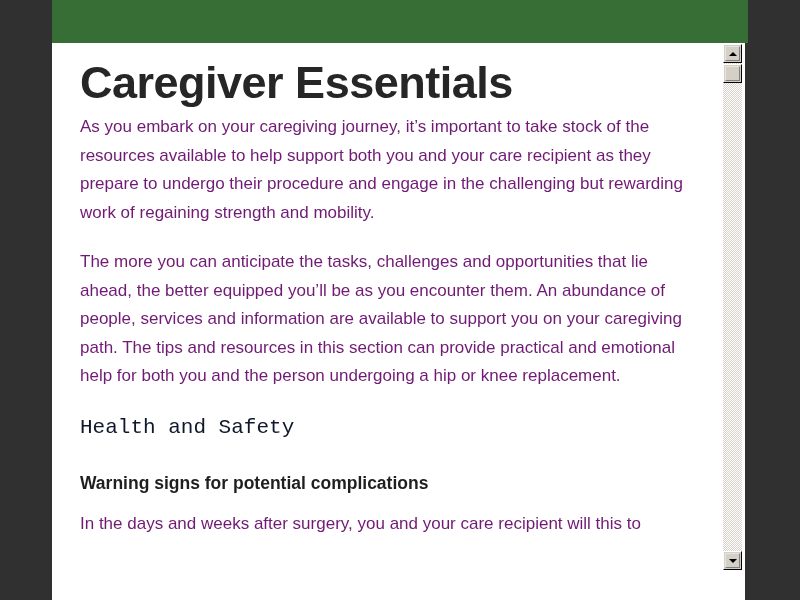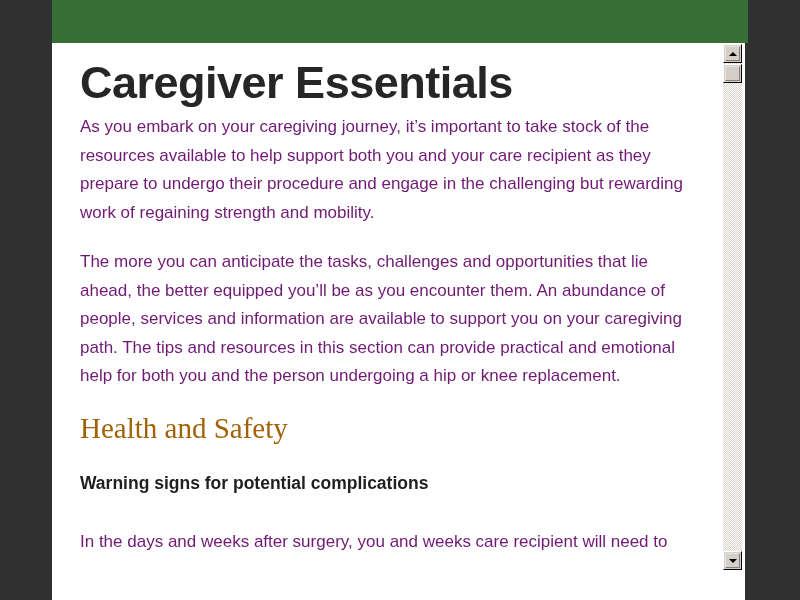--- a/index.html
+++ b/index.html
@@ -75,35 +75,35 @@
   .doc-para {
     font-family: "Liberation Sans", sans-serif;
     font-size: 17px;
     line-height: 28.5px;
     color: #701a75;
     margin: 0 0 21px 0;
     max-width: 610px;
   }
 
   .doc-h2 {
-    font-family: Liberation Serif, serif;
+    font-family: Liberation Mono, monospace;
     font-weight: normal;
-    font-size: 29px;
+    font-size: 21px;
     line-height: 32px;
-    color: #a16207;
+    color: #0f172a;
     margin: 6px 0 26px 0;
   }
 
   .doc-h3 {
     font-family: "Liberation Sans", sans-serif;
     font-weight: bold;
     font-size: 17.5px;
     line-height: 26px;
     color: #1f1f1f;
-    margin: 0 0 32px 0;
+    margin: 0 0 14px 0;
   }
 
   
   .scrollbar {
     position: absolute;
     left: 722px;
     top: 44px;
     width: 21px;
     height: 526px;
   }
@@ -228,21 +228,21 @@
       <h1 class="doc-title">Caregiver Essentials</h1>
 
       <p class="doc-para">As you embark on your caregiving journey, it’s important to take stock of the resources available to help support both you and your care recipient as they prepare to undergo their procedure and engage in the challenging but rewarding work of regaining strength and mobility.</p>
 
       <p class="doc-para">The more you can anticipate the tasks, challenges and opportunities that lie ahead, the better equipped you’ll be as you encounter them. An abundance of people, services and information are available to support you on your caregiving path. The tips and resources in this section can provide practical and emotional help for both you and the person undergoing a hip or knee replacement.</p>
 
       <h2 class="doc-h2">Health and Safety</h2>
 
       <h3 class="doc-h3">Warning signs for potential complications</h3>
 
-      <p class="doc-para">In the days and weeks after surgery, you and weeks care recipient will need to</p>
+      <p class="doc-para">In the days and weeks after surgery, you and your care recipient will this to</p>
 
     </div>
   </div>
 
   <div class="scrollbar">
     <div class="sb-track"></div>
 
     <div class="sb-btn sb-btn-up">
       <span class="sb-arrow sb-arrow-up"></span>
     </div>

